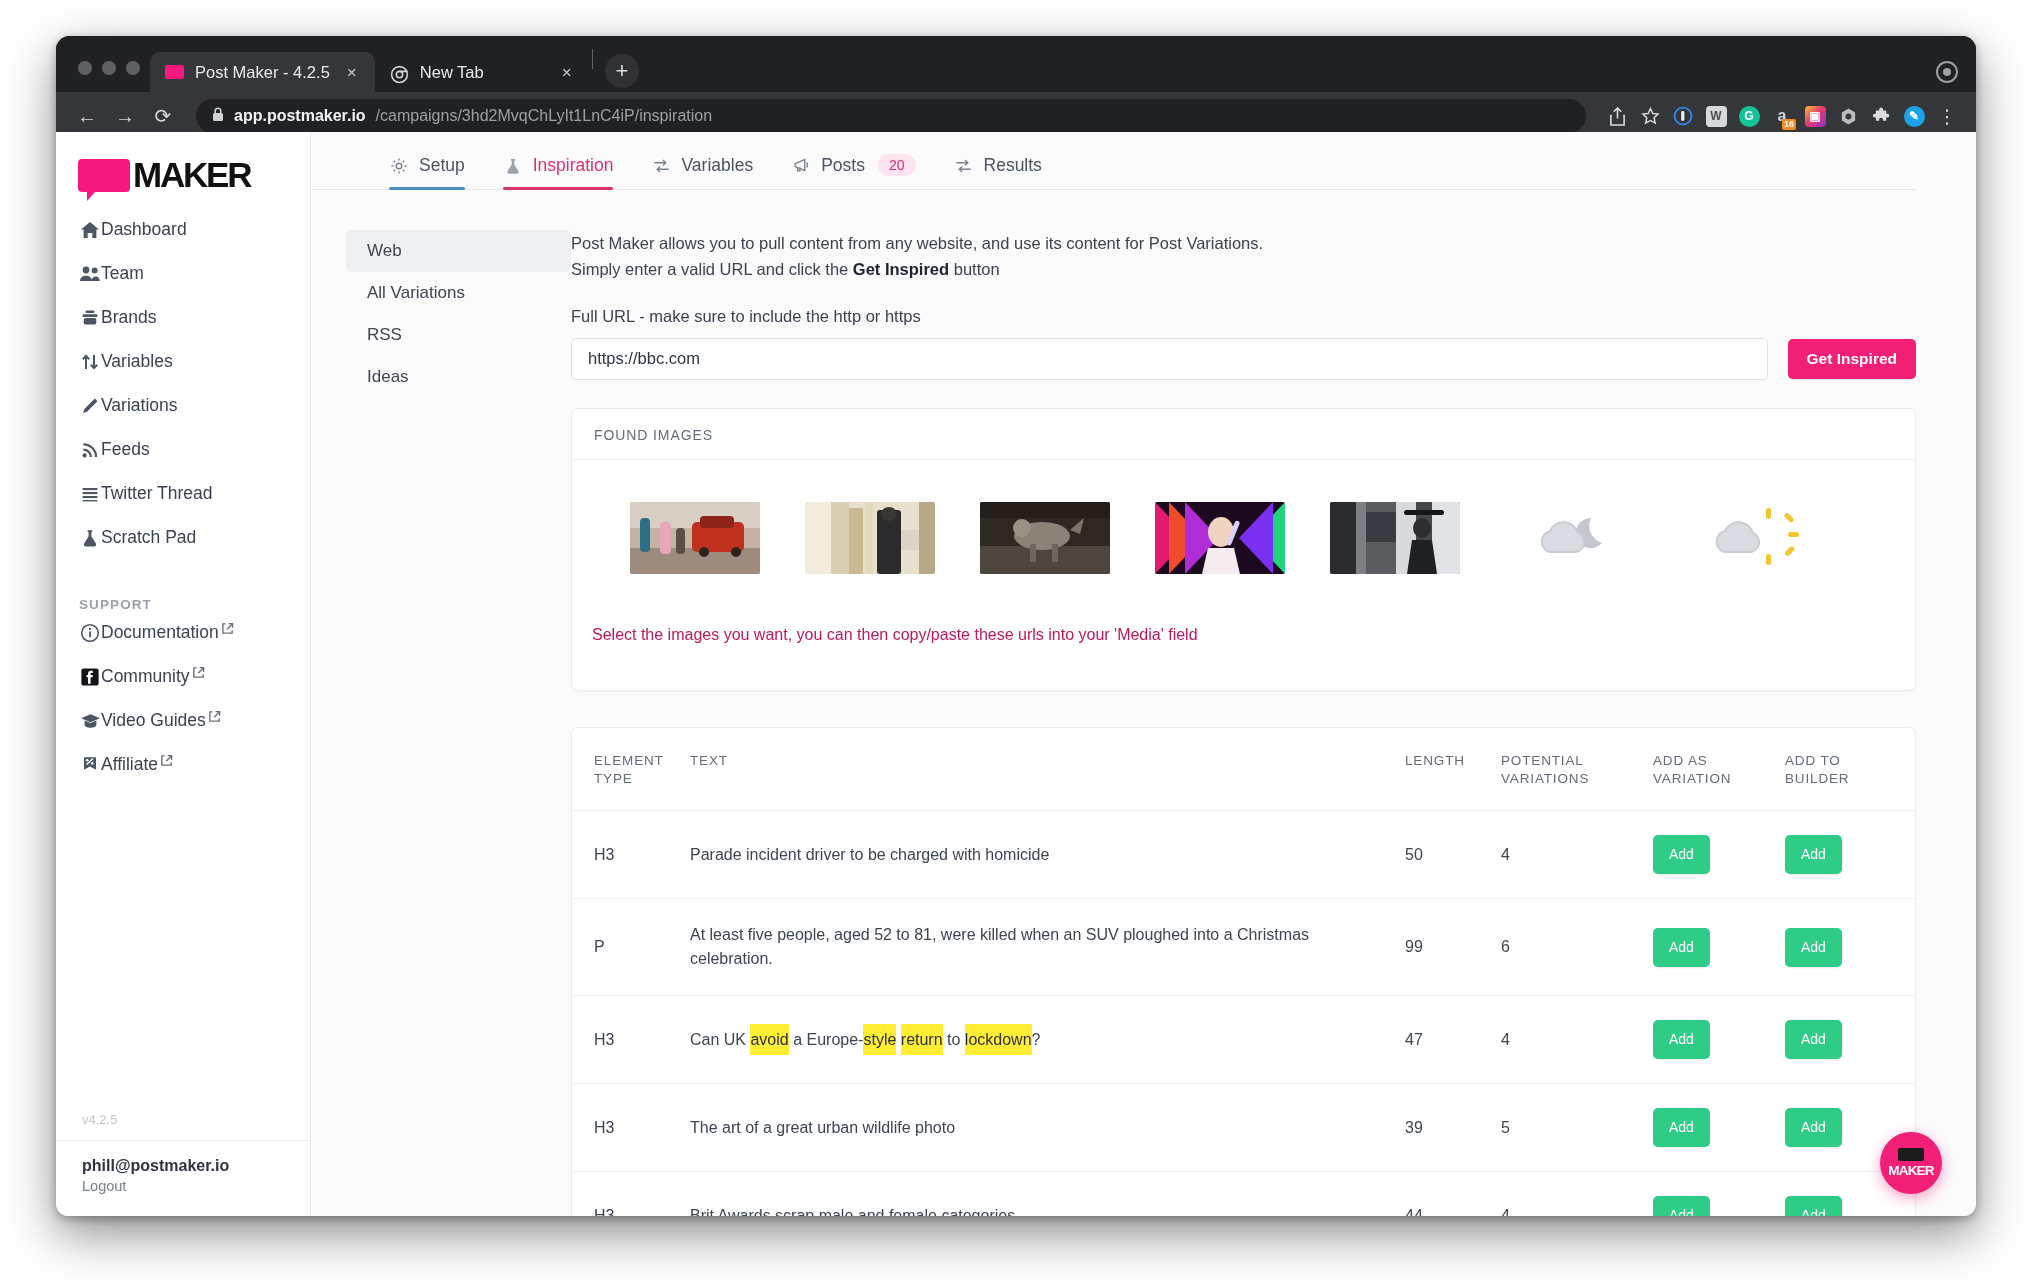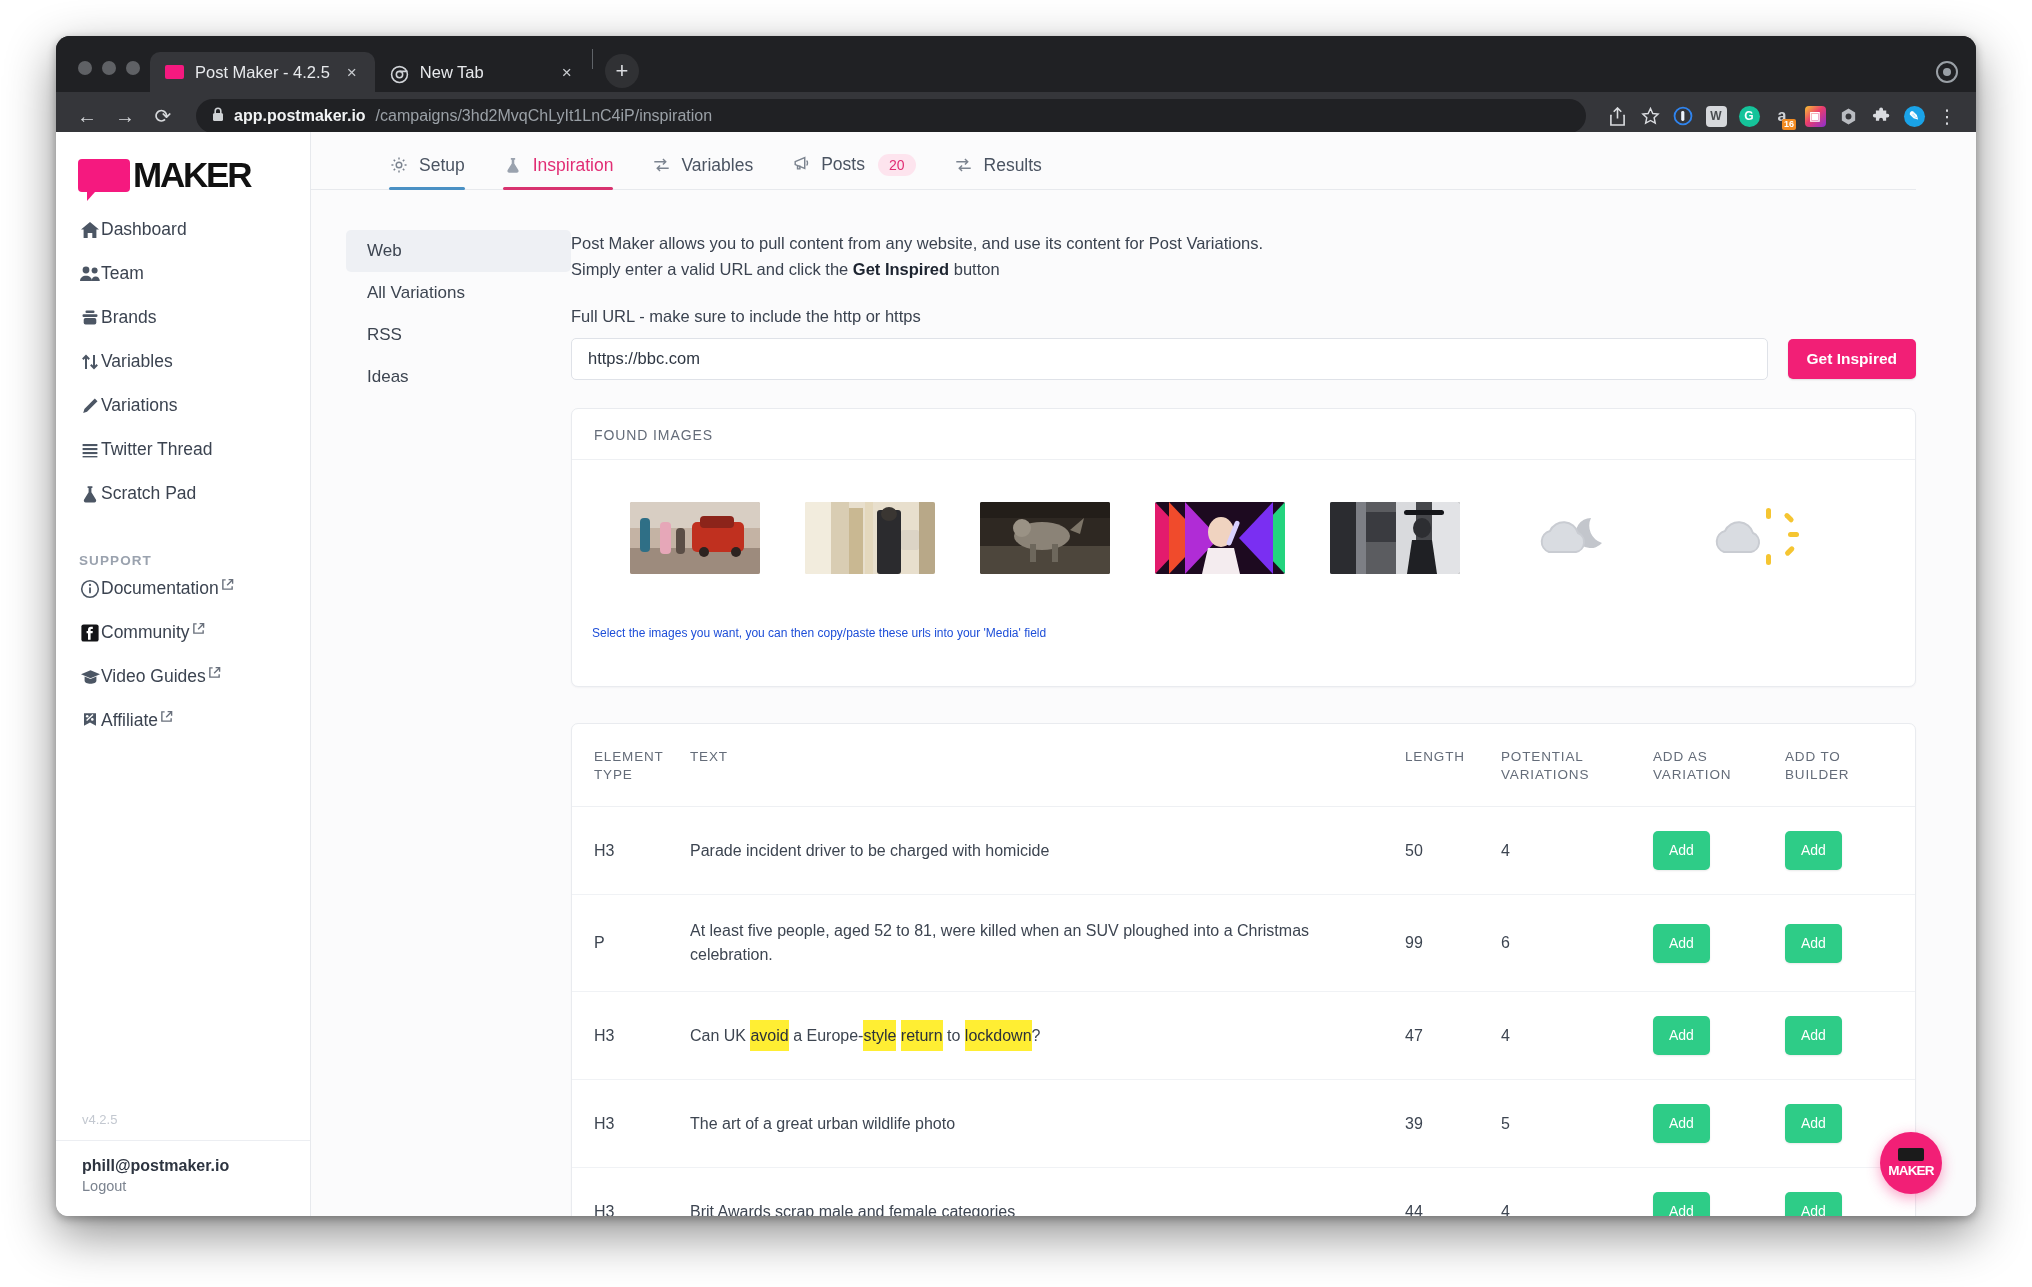--- a/index.html
+++ b/index.html
@@ -146,21 +146,21 @@
   #account-pad { height: 22px; }
 
   
   #main { flex: 1 1 auto; height: 100%; background: #fbfbfc; overflow: hidden; position: relative; }
   #tabsrow {
     display: flex; align-items: flex-end; gap: 0;
     padding: 22px 0 0 60px; border-bottom: 1px solid #e7e9ed;
     margin: 0 60px 0 0;
   }
   .apptab {
-    display: flex; align-items: flex-start; gap: 10px;
+    display: flex; align-items: flex-end; gap: 10px;
     padding: 0 20px 13px 18px; font-size: 17.5px;
     color: #4b5462; position: relative;
   }
   .apptab .ico { width: 20px; height: 20px; display:flex;align-items:center;justify-content:center; }
   .apptab.active-pink { color: #e12d74; font-weight: normal; }
   .apptab .underline {
     position: absolute; left: 18px; right: 20px; bottom: -1px; height: 3px; border-radius: 2px;
   }
   .u-blue { background: #4a90c4; }
   .u-pink { background: #d8336f; }
@@ -203,21 +203,21 @@
     box-shadow: 0 1px 2px rgba(16,24,40,.04);
   }
   #foundhdr {
     font-size: 14px; letter-spacing: .9px; color: #646c79;
     padding: 18px 0 16px 22px; border-bottom: 1px solid #eef0f3;
   }
   #thumbs {
     display: flex; gap: 45px; padding: 42px 0 0 58px; align-items: flex-start;
   }
   .thumb { width: 130px; height: 72px; border-radius: 2px; overflow: hidden; position: relative; }
-  .selhint { font-size: 12px; color: #1d4ed8; padding: 52px 0 46px 20px; }
+  .selhint { font-size: 16px; color: #be185d; padding: 52px 0 46px 20px; }
 
   
   #tablecard {
     margin-top: 36px; background: #fff;
     border: 1px solid #e9ebef; border-radius: 7px;
     box-shadow: 0 1px 2px rgba(16,24,40,.04);
     overflow: hidden;
   }
   table { width: 100%; border-collapse: collapse; }
   thead th {
@@ -404,20 +404,30 @@
             </span>
           <span>Variables</span>
         </div>
         <div class="navitem">
           <span class="ico">
               <svg width="20" height="20" viewBox="0 0 20 20">
                 <path d="M14.8 2.5 17.5 5.2 7 15.7 3.2 16.9 4.4 13.1Z" fill="#4c5664"></path>
               </svg>
             </span>
           <span>Variations</span>
+        </div>
+        <div class="navitem">
+          <span class="ico">
+              <svg width="20" height="20" viewBox="0 0 20 20">
+                <circle cx="4.6" cy="15.4" r="2.1" fill="#4c5664"></circle>
+                <path d="M3.4 9.6a7.4 7.4 0 0 1 7.4 7.4" fill="none" stroke="#4c5664" stroke-width="2.2"></path>
+                <path d="M3.4 4.3a12.7 12.7 0 0 1 12.7 12.7" fill="none" stroke="#4c5664" stroke-width="2.2"></path>
+              </svg>
+            </span>
+          <span>Feeds</span>
         </div>
         <div class="navitem">
           <span class="ico">
               <svg width="20" height="20" viewBox="0 0 20 20">
                 <rect x="2.6" y="4" width="14.8" height="2.1" fill="#4c5664"></rect>
                 <rect x="2.6" y="8" width="14.8" height="2.1" fill="#4c5664"></rect>
                 <rect x="2.6" y="12" width="14.8" height="2.1" fill="#4c5664"></rect>
                 <rect x="2.6" y="16" width="14.8" height="1.4" fill="#4c5664"></rect>
               </svg>
             </span>

